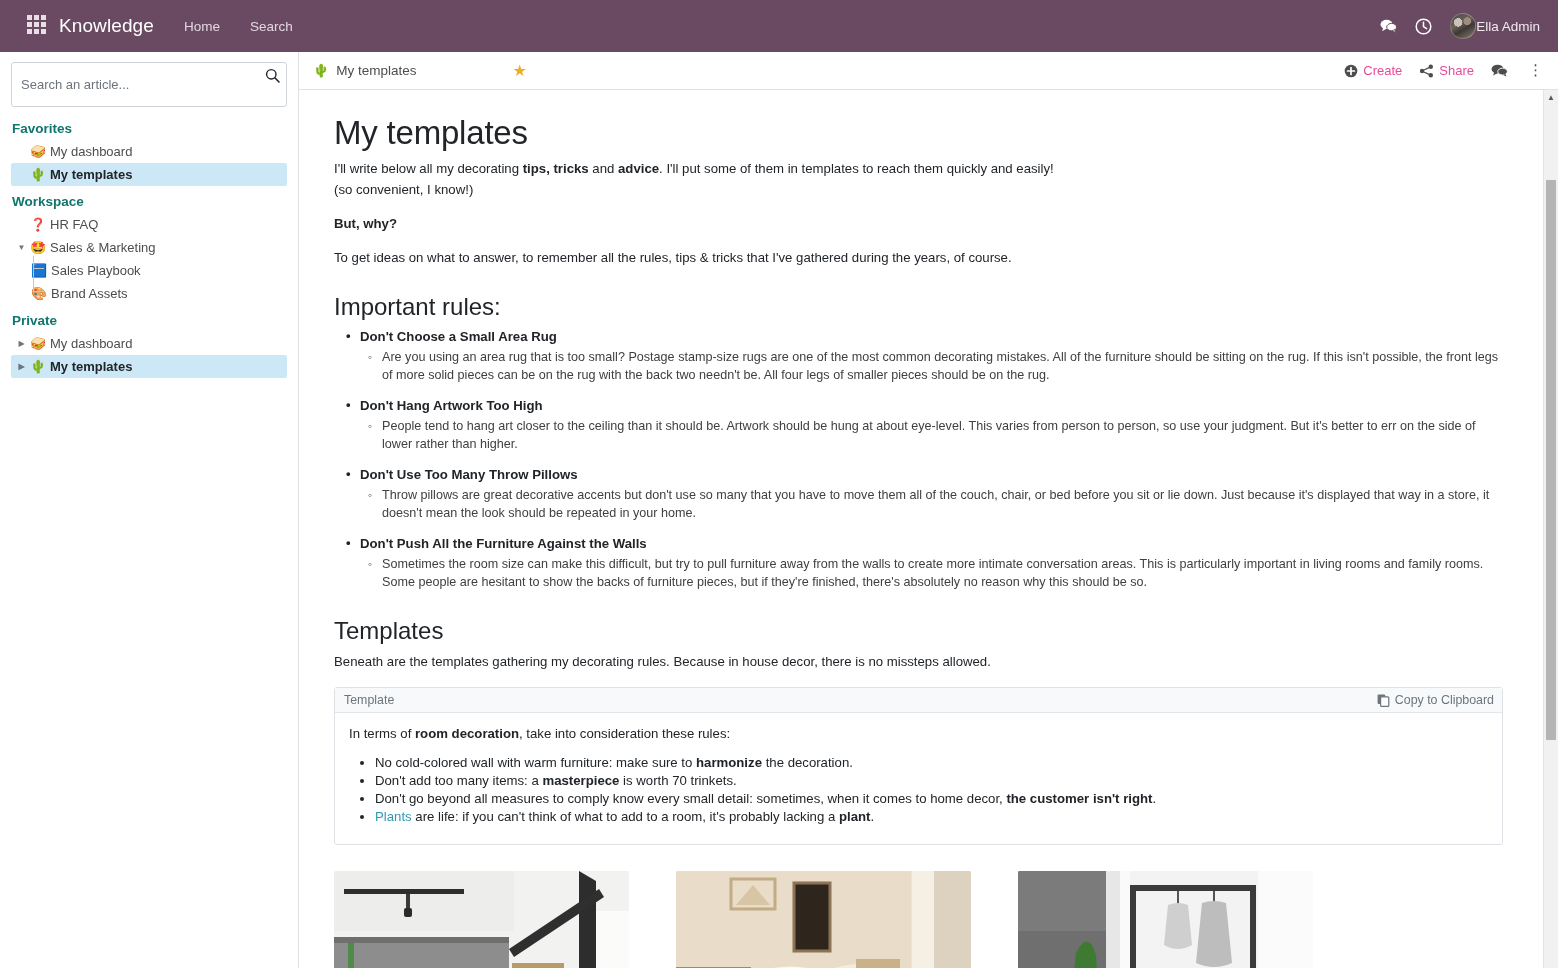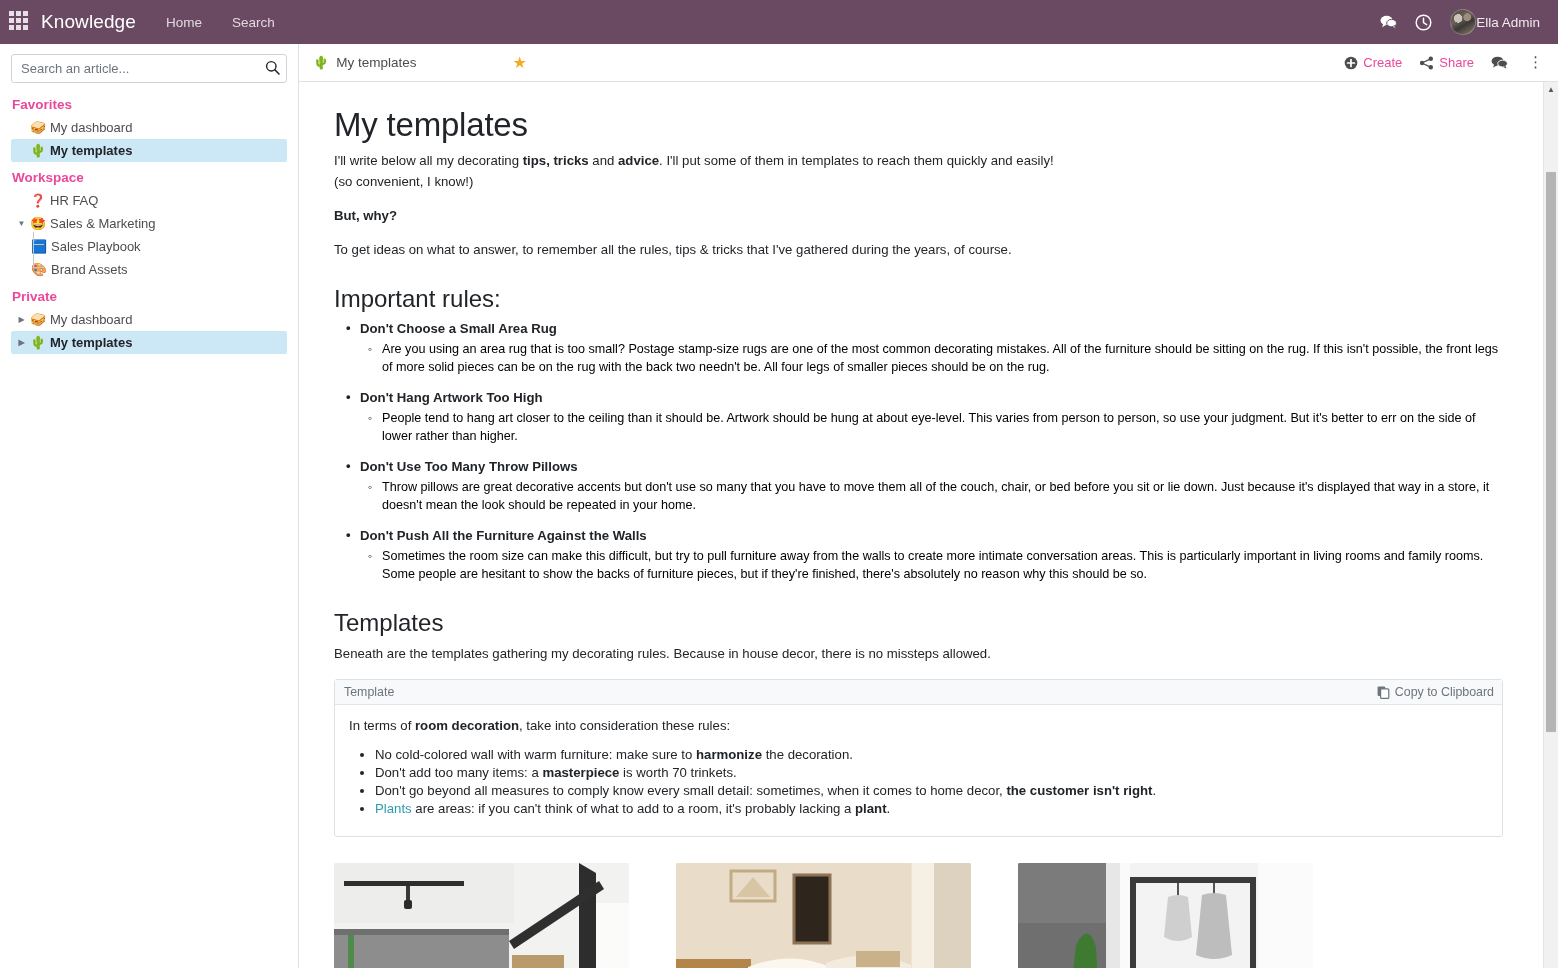--- a/index.html
+++ b/index.html
@@ -7,25 +7,25 @@
     margin: 0; padding: 0;
     width: 1558px; height: 968px;
     overflow: hidden;
     background: #ffffff;
     font-family: "Liberation Sans", sans-serif;
     color: #212529;
   }
 
   
   .navbar {
-    height: 44px;
+    height: 52px;
     background: #6a4a62;
     display: flex;
     align-items: center;
-    padding: 0 10px 0 5px;
+    padding: 0 10px 0 23px;
     color: #ffffff;
     position: relative;
   }
   .apps-grid {
     width: 22px; height: 22px;
     display: grid;
     grid-template-columns: repeat(3, 5px);
     grid-template-rows: repeat(3, 5px);
     gap: 2px;
     margin: 0 10px 0 4px;
@@ -76,39 +76,39 @@
     border-right: 1px solid #dee2e6;
     padding: 10px 11px 0 11px;
     overflow: hidden;
   }
   .search-wrap {
     position: relative;
     margin-bottom: 14px;
   }
   .search-input {
     width: 100%;
-    height: 29px;
+    height: 45px;
     border: 1px solid #ced4da;
     border-radius: 3px;
     background: #fff;
     padding: 0 28px 0 9px;
     font-size: 13px;
     color: #495057;
     font-family: "Liberation Sans", sans-serif;
     outline: none;
   }
   .search-input::placeholder { color: #6c757d; }
   .search-icon-btn {
     position: absolute; right: 7px; top: 6px;
     cursor: pointer; line-height: 0;
   }
   .section-title {
     font-size: 13.5px;
     font-weight: bold;
-    color: #ec4899;
+    color: #0f766e;
     margin: 8px 0 4px 1px;
   }
   .tree-row {
     display: flex;
     align-items: center;
     height: 23px;
     font-size: 13px;
     color: #4d4d4d;
     cursor: pointer;
     border-radius: 2px;
@@ -214,21 +214,21 @@
   }
   .rule-head::before {
     content: "•";
     position: absolute;
     left: -14px; top: -1px;
     font-size: 13px;
   }
   .rule-body {
     font-size: 12.6px;
     line-height: 18px;
-    color: #000000;
+    color: #404040;
     margin: 4px 0 0 22px;
     position: relative;
   }
   .rule-body::before {
     content: "◦";
     position: absolute;
     left: -14px; top: 0;
     font-size: 12px;
   }
 
@@ -502,21 +502,21 @@
               <li>
                 <span>No cold-colored wall with warm furniture: make sure to </span><b>harmonize</b><span> the decoration.</span>
               </li>
               <li>
                 <span>Don't add too many items: a </span><b>masterpiece</b><span> is worth 70 trinkets.</span>
               </li>
               <li>
                 <span>Don't go beyond all measures to comply know every small detail: sometimes, when it comes to home decor, </span><b>the customer isn't right</b><span>.</span>
               </li>
               <li>
-                <a class="inline-link" href="#">Plants</a><span> are areas: if you can't think of what to add to a room, it's probably lacking a </span><b>plant</b><span>.</span>
+                <a class="inline-link" href="#">Plants</a><span> are life: if you can't think of what to add to a room, it's probably lacking a </span><b>plant</b><span>.</span>
               </li>
             </ul>
           </div>
         </div>
 
         <div class="gallery">
           <div class="photo">
             <svg viewBox="0 0 295 120" preserveAspectRatio="none">
               <rect width="295" height="120" fill="#f2f2f1"></rect>
               <rect x="0" y="0" width="180" height="60" fill="#ededeb"></rect>

